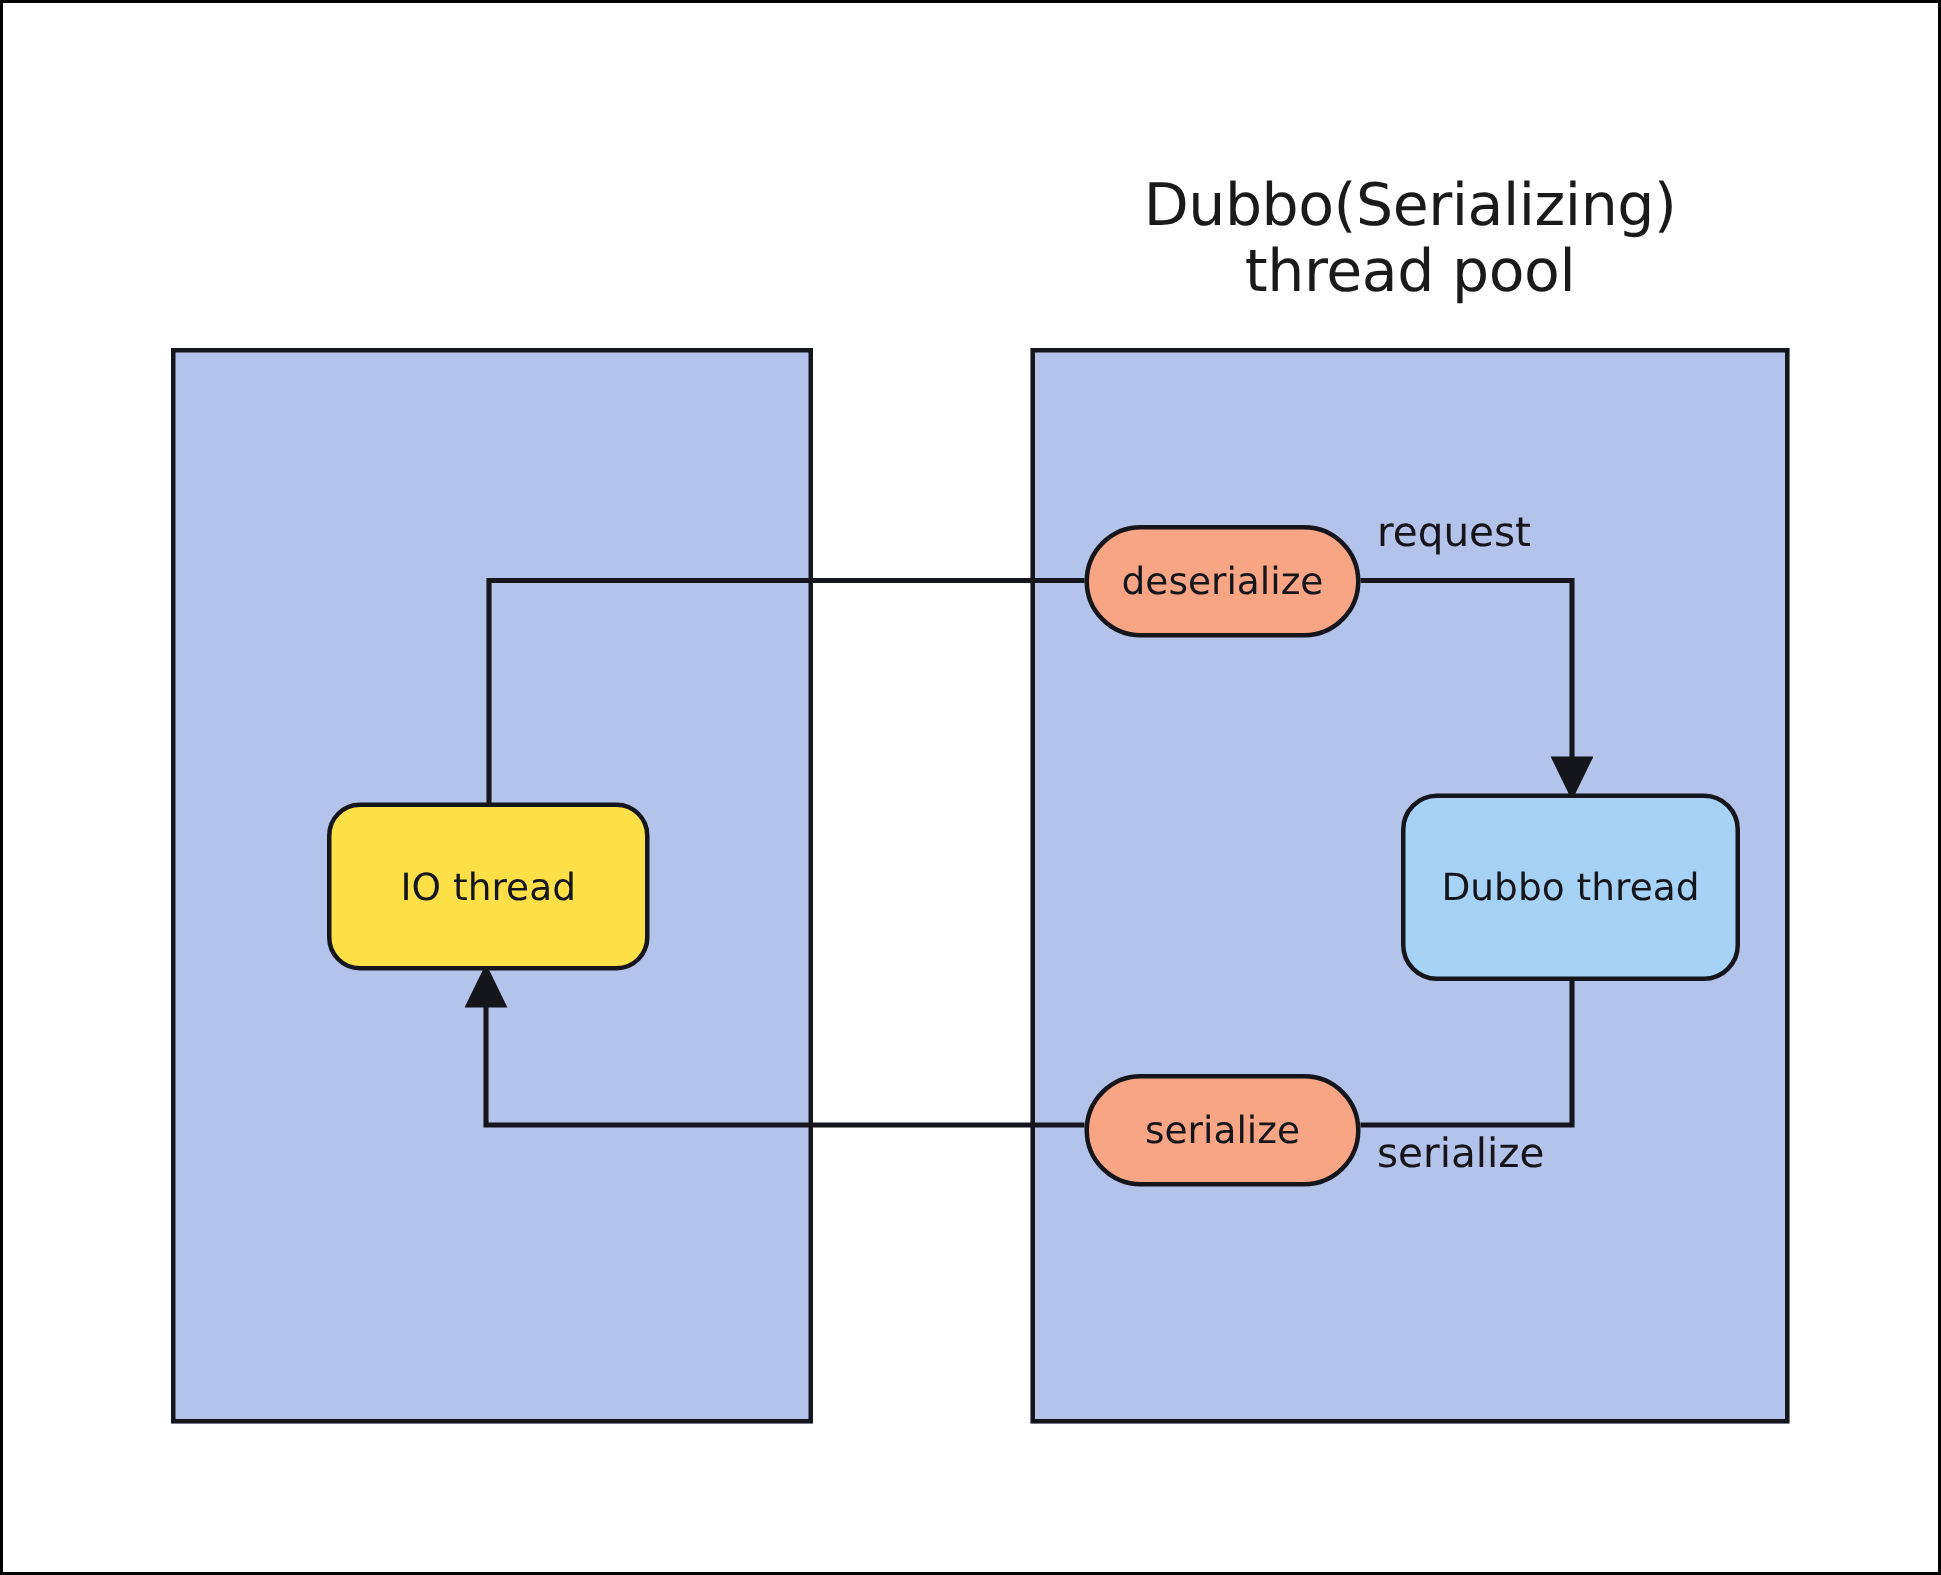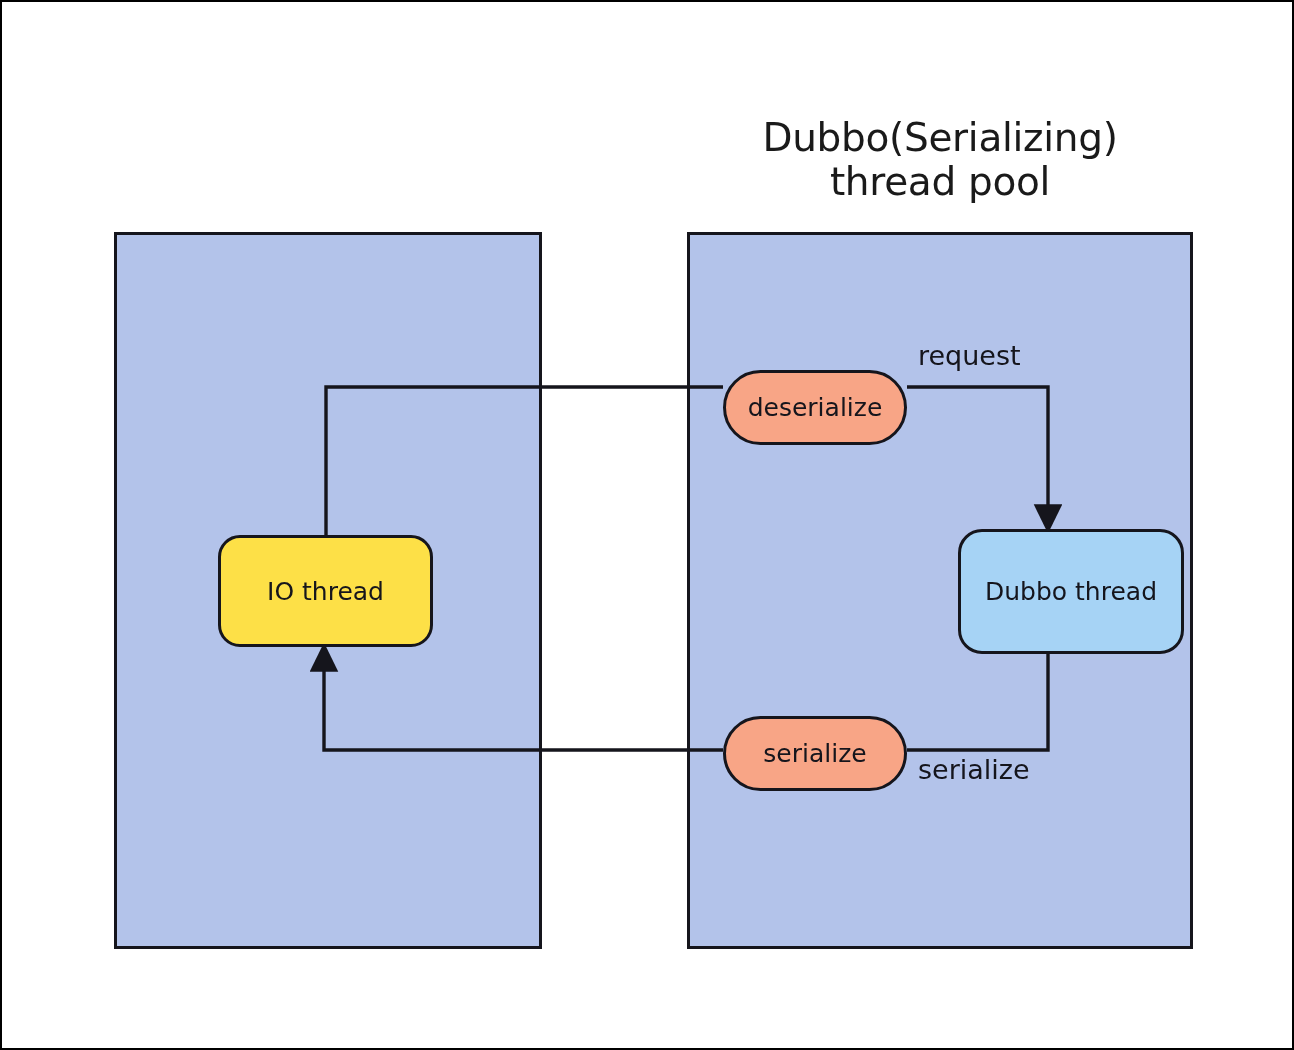--- a/index.html
+++ b/index.html
@@ -79,30 +79,28 @@
     background: #fde047;
     border-radius: 22px;
   }
   #node-dubbo-thread {
     left: 932px;
     top: 527px;
     width: 226px;
     height: 125px;
     background: #a6d3f5;
     border-radius: 24px;
-    margin-left: 24px;
   }
   #node-deserialize {
     left: 721px;
     top: 348px;
     width: 184px;
     height: 75px;
     background: #f8a586;
     border-radius: 38px;
-    margin-top: 20px;
   }
   #node-serialize {
     left: 721px;
     top: 714px;
     width: 184px;
     height: 75px;
     background: #f8a586;
     border-radius: 38px;
   }
   .edge-label {

